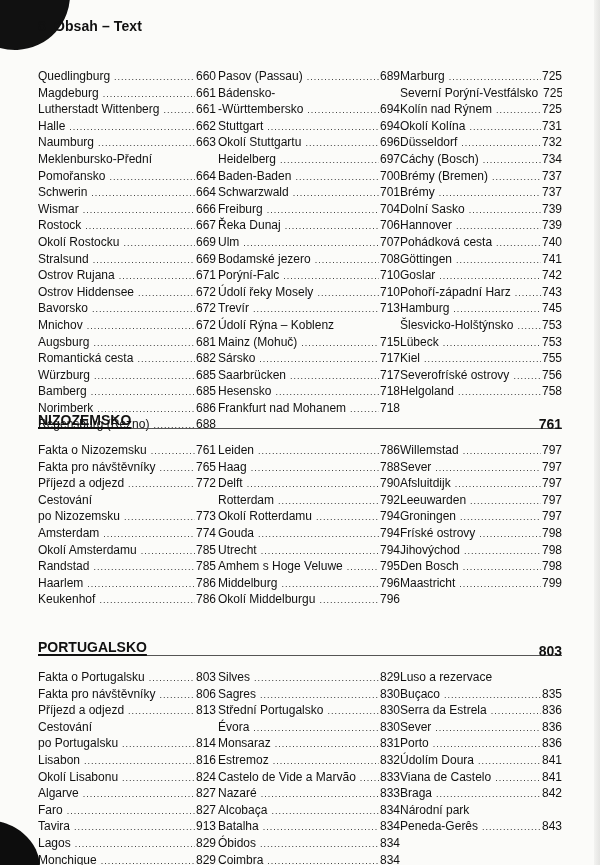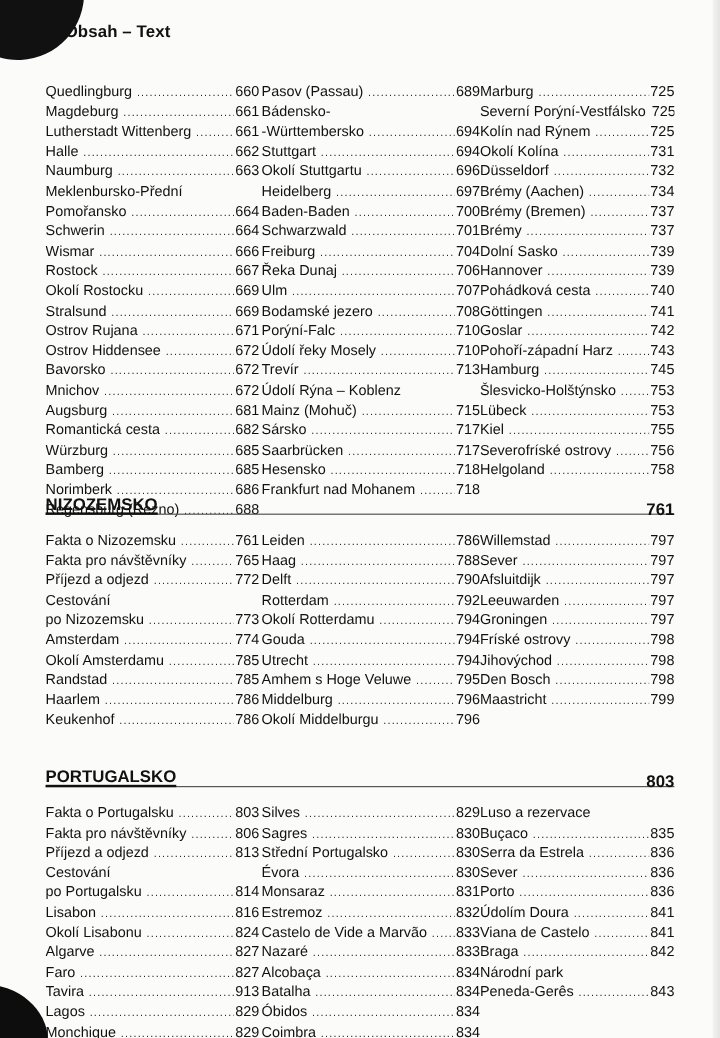--- a/index.html
+++ b/index.html
@@ -310,21 +310,21 @@
           <span class="name">Okolí Kolína</span>
           <span class="dots"></span>
           <span class="page">731</span>
         </div>
         <div class="entry">
           <span class="name">Düsseldorf</span>
           <span class="dots"></span>
           <span class="page">732</span>
         </div>
         <div class="entry">
-          <span class="name">Brémy (Aachen)</span>
+          <span class="name">Cáchy (Bosch)</span>
           <span class="dots"></span>
           <span class="page">734</span>
         </div>
         <div class="entry">
           <span class="name">Brémy (Bremen)</span>
           <span class="dots"></span>
           <span class="page">737</span>
         </div>
         <div class="entry">
           <span class="name">Brémy</span>

